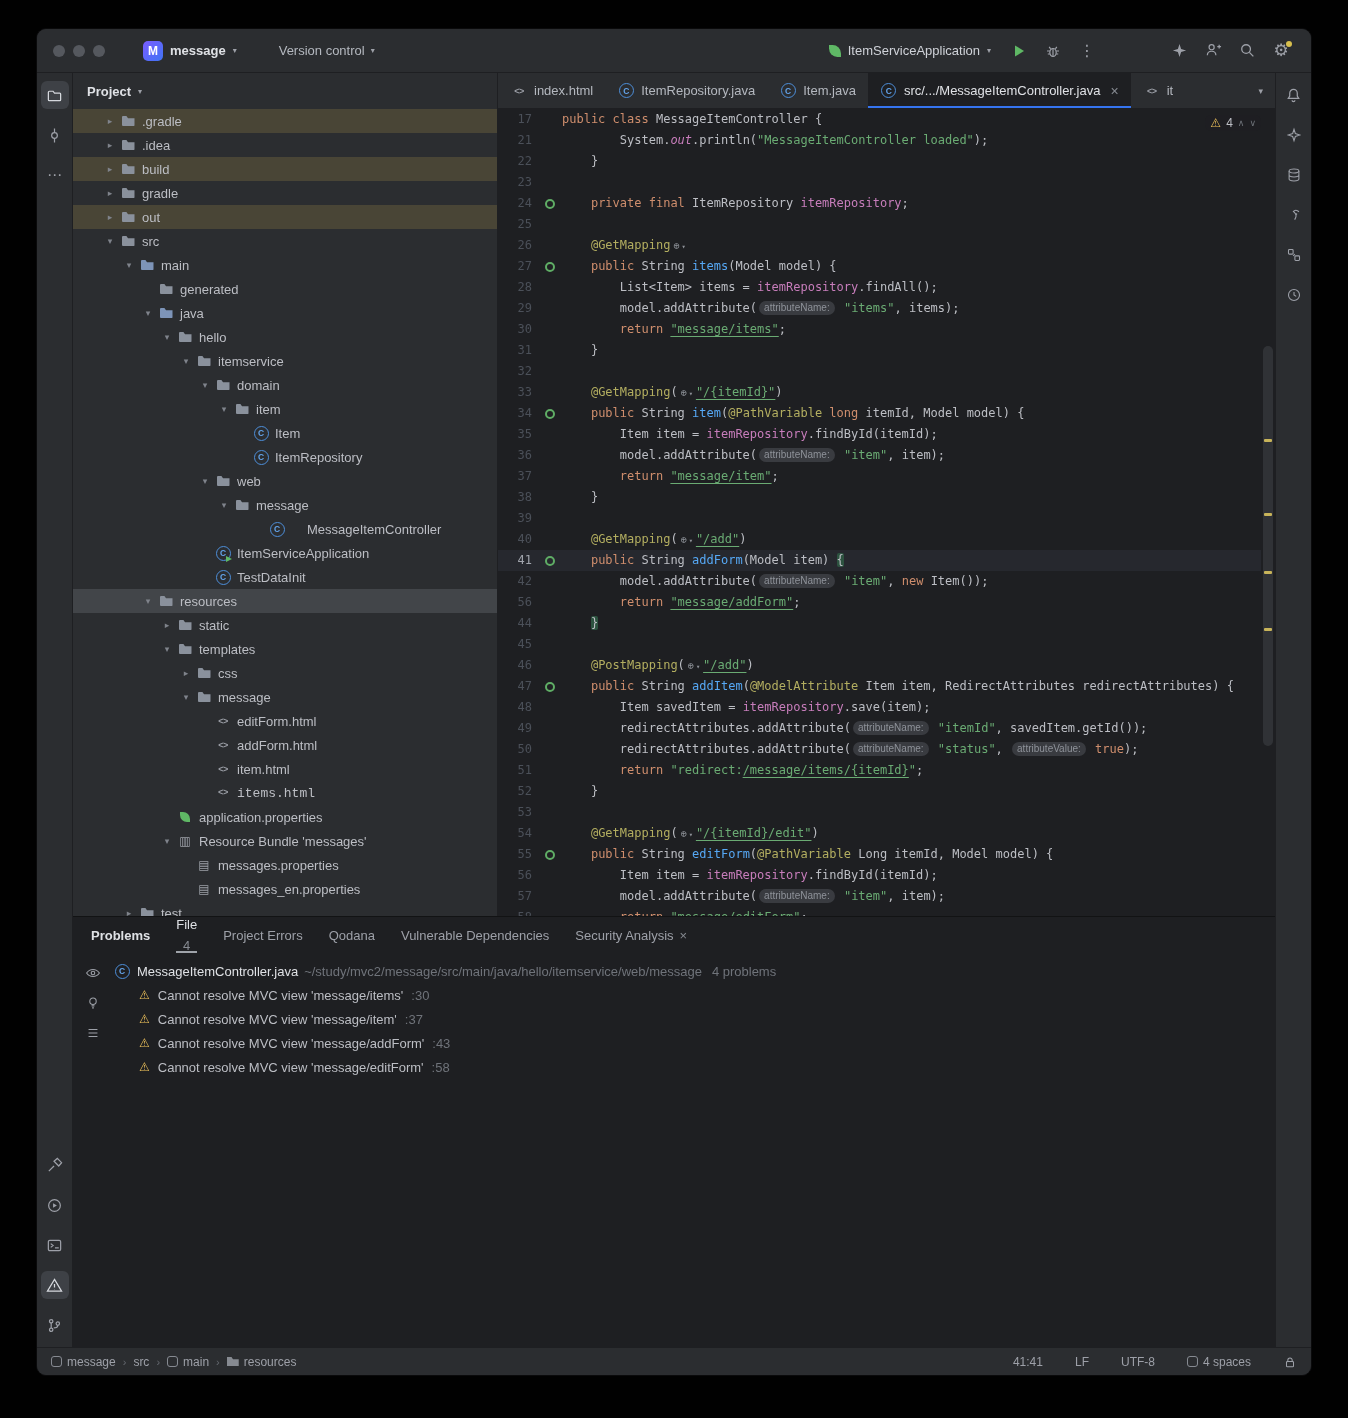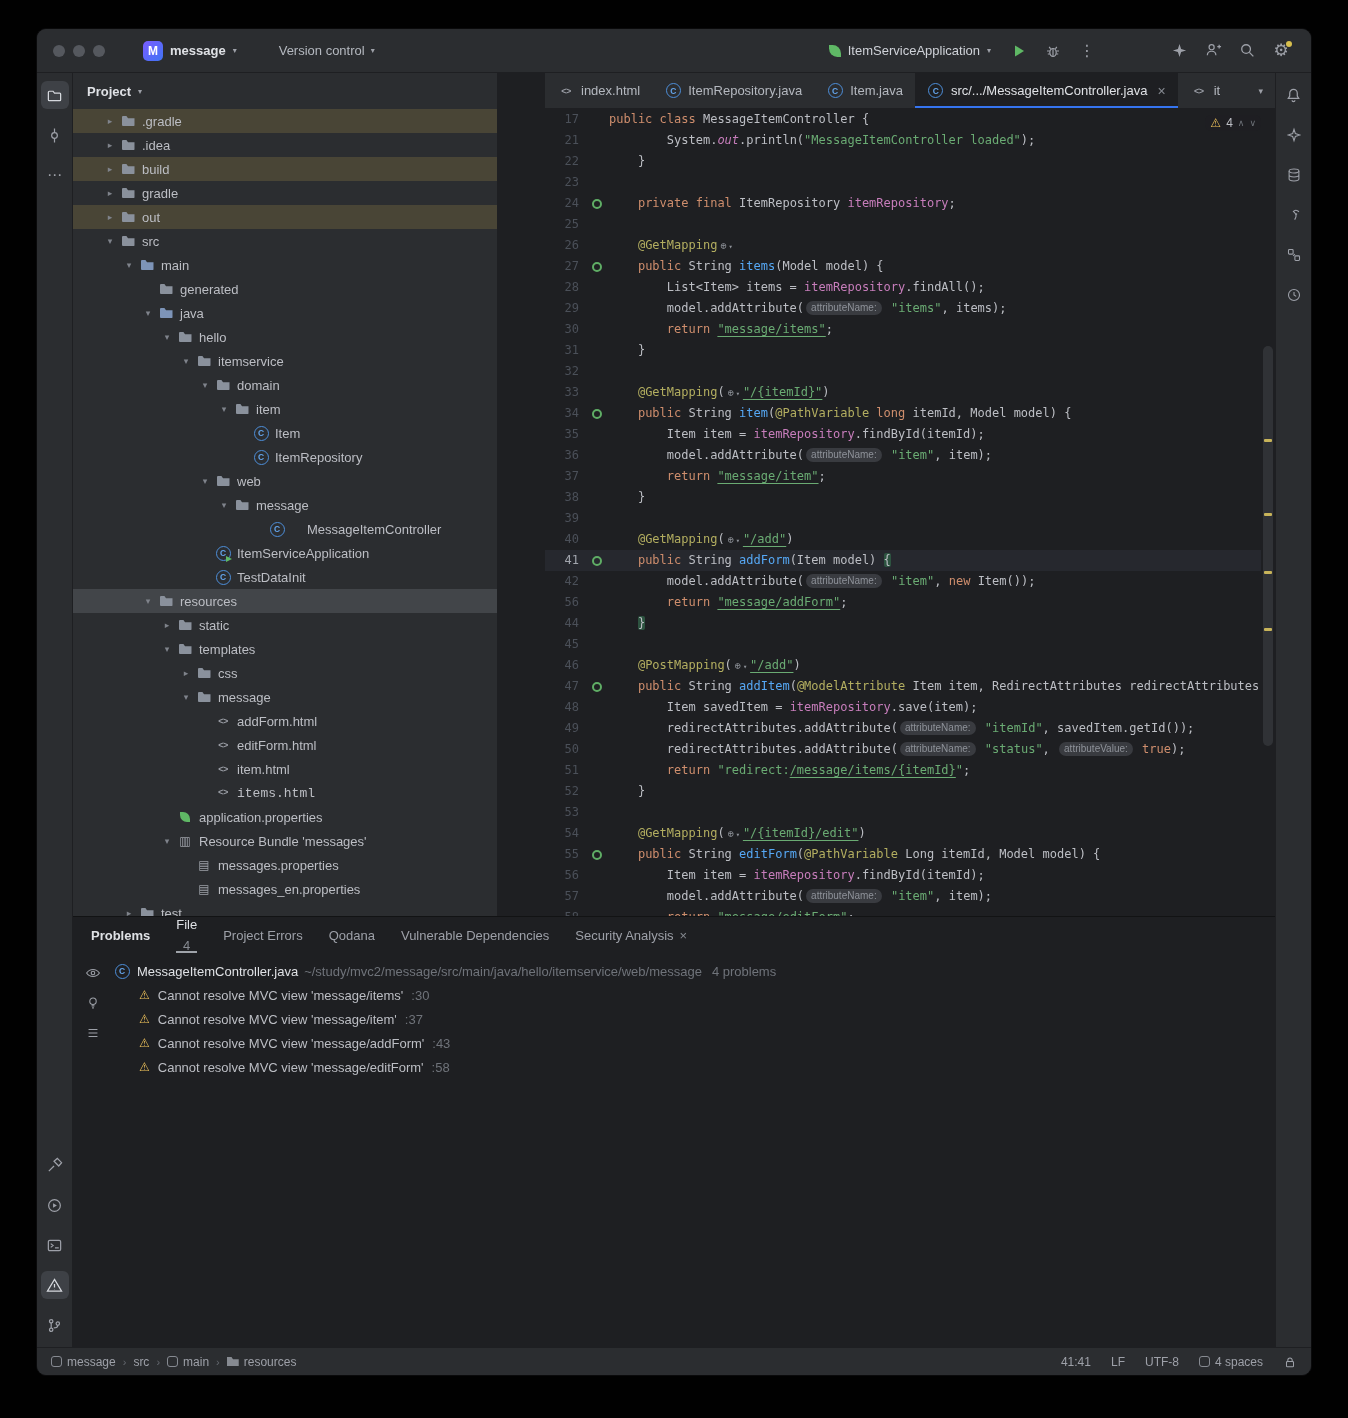--- a/index.html
+++ b/index.html
@@ -64,21 +64,21 @@
   .ic-class::before,.ic-class-run::before{content:"C";width:13px;height:13px;border:1px solid #4d8ed9;border-radius:50%;
     color:#64a4ea;font-size:8.5px;font-weight:700;display:flex;align-items:center;justify-content:center;}
   .ic-class-run::after{content:"";position:absolute;right:0;bottom:-1px;width:0;height:0;
     border-left:6px solid #5fb865;border-top:3.5px solid transparent;border-bottom:3.5px solid transparent;}
   .ic-html::before{content:"<>";font-size:9px;font-weight:700;color:#9da0a8;letter-spacing:-0.5px;}
   .ic-props::before{content:"▤";font-size:12px;color:#9da0a8;}
   .ic-bundle::before{content:"▥";font-size:12px;color:#9da0a8;}
   .ic-spring::before{content:"";width:10px;height:10px;background:#5fb865;border-radius:0 70% 0 70%;}
 
   
-  .editor-col{flex:1;min-width:0;display:flex;flex-direction:column;background:#1e1f22;position:relative;padding-left:47px;}
+  .editor-col{flex:1;min-width:0;display:flex;flex-direction:column;background:#1e1f22;position:relative;}
   .tabbar{height:36px;flex:none;background:#2b2d30;display:flex;align-items:stretch;border-bottom:1px solid #1e1f22;
     overflow:hidden;}
   .tab{display:flex;align-items:center;gap:6px;padding:0 12px;font-size:13px;color:#b4b8bf;flex:none;}
   .tab.active{background:#1e1f22;color:#dfe1e5;box-shadow:inset 0 -2px 0 #3574f0;}
   .tab.partial{max-width:54px;overflow:hidden;padding-right:0;}
   .tab-close{color:#868a91;font-size:14px;margin-left:4px;line-height:1;}
   .tab-overflow{margin-left:auto;display:flex;align-items:center;padding:0 12px;color:#9da0a8;font-size:9px;flex:none;}
   .code-area{flex:1;min-height:0;display:flex;font-family:"DejaVu Sans Mono","Liberation Mono",monospace;
     font-size:12px;line-height:21px;}
   .code-scroll{flex:1;overflow:hidden;}
@@ -131,21 +131,21 @@
 
   
   .statusbar{height:28px;flex:none;background:#2b2d30;border-top:1px solid #1e1f22;display:flex;align-items:center;
     padding:0 14px;font-size:12px;color:#9da0a8;}
   .crumbs{display:flex;align-items:center;gap:7px;}
   .crumb{display:flex;align-items:center;gap:5px;}
   .crumb-sep{color:#64686f;font-size:11px;}
   .ci-module{width:11px;height:11px;border:1.2px solid #868a91;border-radius:3px;display:inline-block;}
   .ci-folder{width:12px;height:9px;background:#868a91;display:inline-block;
     clip-path:polygon(0 0,40% 0,52% 25%,100% 25%,100% 100%,0 100%);}
-  .sb-right{margin-left:auto;display:flex;align-items:center;gap:20px;}
+  .sb-right{margin-left:auto;display:flex;align-items:center;gap:32px;}
   .sb-item{display:flex;align-items:center;gap:5px;}
   svg{display:block;}
 </style>
 </head>
 <body>
 
 <div class="window">
 
   <div class="titlebar">
     <div class="traffic">
@@ -384,26 +384,26 @@
                 <span class="tree-label">css</span>
               </div>
               <div class="tree-row" style="padding-left: 104px;">
                 <span class="tree-chev">▾</span>
                 <span class="ic ic-folder"></span>
                 <span class="tree-label">message</span>
               </div>
               <div class="tree-row" style="padding-left: 123px;">
                 <span class="tree-chev"></span>
                 <span class="ic ic-html"></span>
+                <span class="tree-label">editForm.html</span>
+              </div>
+              <div class="tree-row" style="padding-left: 123px;">
+                <span class="tree-chev"></span>
+                <span class="ic ic-html"></span>
                 <span class="tree-label">addForm.html</span>
-              </div>
-              <div class="tree-row" style="padding-left: 123px;">
-                <span class="tree-chev"></span>
-                <span class="ic ic-html"></span>
-                <span class="tree-label">editForm.html</span>
               </div>
               <div class="tree-row" style="padding-left: 123px;">
                 <span class="tree-chev"></span>
                 <span class="ic ic-html"></span>
                 <span class="tree-label">item.html</span>
               </div>
               <div class="tree-row" style="padding-left: 123px; font-family: Liberation Mono, monospace;">
                 <span class="tree-chev"></span>
                 <span class="ic ic-html"></span>
                 <span class="tree-label">items.html</span>
@@ -477,21 +477,21 @@
                 <div class="code-line"><span class="lnum">31</span><span class="lgut"></span><span class="lcontent"><span class="seg-d">    }</span></span></div>
                 <div class="code-line"><span class="lnum">32</span><span class="lgut"></span><span class="lcontent"></span></div>
                 <div class="code-line"><span class="lnum">33</span><span class="lgut"></span><span class="lcontent"><span class="seg-d">    </span><span class="seg-an">@GetMapping</span><span class="seg-d">(</span><span class="seg-globe">⊕</span><span class="seg-su">"/{itemId}"</span><span class="seg-d">)</span></span></div>
                 <div class="code-line"><span class="lnum">34</span><span class="lgut"><span class="bean"></span></span><span class="lcontent"><span class="seg-d">    </span><span class="seg-k">public</span><span class="seg-d"> String </span><span class="seg-m">item</span><span class="seg-d">(</span><span class="seg-an">@PathVariable</span><span class="seg-d"> </span><span class="seg-k">long</span><span class="seg-d"> itemId, Model model) {</span></span></div>
                 <div class="code-line"><span class="lnum">35</span><span class="lgut"></span><span class="lcontent"><span class="seg-d">        Item item = </span><span class="seg-f">itemRepository</span><span class="seg-d">.findById(itemId);</span></span></div>
                 <div class="code-line"><span class="lnum">36</span><span class="lgut"></span><span class="lcontent"><span class="seg-d">        model.addAttribute(</span><span class="seg-pill">attributeName:</span><span class="seg-d"> </span><span class="seg-s">"item"</span><span class="seg-d">, item);</span></span></div>
                 <div class="code-line"><span class="lnum">37</span><span class="lgut"></span><span class="lcontent"><span class="seg-d">        </span><span class="seg-k">return</span><span class="seg-d"> </span><span class="seg-su">"message/item"</span><span class="seg-d">;</span></span></div>
                 <div class="code-line"><span class="lnum">38</span><span class="lgut"></span><span class="lcontent"><span class="seg-d">    }</span></span></div>
                 <div class="code-line"><span class="lnum">39</span><span class="lgut"></span><span class="lcontent"></span></div>
                 <div class="code-line"><span class="lnum">40</span><span class="lgut"></span><span class="lcontent"><span class="seg-d">    </span><span class="seg-an">@GetMapping</span><span class="seg-d">(</span><span class="seg-globe">⊕</span><span class="seg-su">"/add"</span><span class="seg-d">)</span></span></div>
-                <div class="code-line caret-line"><span class="lnum">41</span><span class="lgut"><span class="bean"></span></span><span class="lcontent"><span class="seg-d">    </span><span class="seg-k">public</span><span class="seg-d"> String </span><span class="seg-m">addForm</span><span class="seg-d">(Item model) </span><span class="seg-bh">{</span></span></div>
+                <div class="code-line caret-line"><span class="lnum">41</span><span class="lgut"><span class="bean"></span></span><span class="lcontent"><span class="seg-d">    </span><span class="seg-k">public</span><span class="seg-d"> String </span><span class="seg-m">addForm</span><span class="seg-d">(Model item) </span><span class="seg-bh">{</span></span></div>
                 <div class="code-line"><span class="lnum">42</span><span class="lgut"></span><span class="lcontent"><span class="seg-d">        model.addAttribute(</span><span class="seg-pill">attributeName:</span><span class="seg-d"> </span><span class="seg-s">"item"</span><span class="seg-d">, </span><span class="seg-k">new</span><span class="seg-d"> Item());</span></span></div>
                 <div class="code-line"><span class="lnum">56</span><span class="lgut"></span><span class="lcontent"><span class="seg-d">        </span><span class="seg-k">return</span><span class="seg-d"> </span><span class="seg-su">"message/addForm"</span><span class="seg-d">;</span></span></div>
                 <div class="code-line"><span class="lnum">44</span><span class="lgut"></span><span class="lcontent"><span class="seg-d">    </span><span class="seg-bh">}</span></span></div>
                 <div class="code-line"><span class="lnum">45</span><span class="lgut"></span><span class="lcontent"></span></div>
                 <div class="code-line"><span class="lnum">46</span><span class="lgut"></span><span class="lcontent"><span class="seg-d">    </span><span class="seg-an">@PostMapping</span><span class="seg-d">(</span><span class="seg-globe">⊕</span><span class="seg-su">"/add"</span><span class="seg-d">)</span></span></div>
                 <div class="code-line"><span class="lnum">47</span><span class="lgut"><span class="bean"></span></span><span class="lcontent"><span class="seg-d">    </span><span class="seg-k">public</span><span class="seg-d"> String </span><span class="seg-m">addItem</span><span class="seg-d">(</span><span class="seg-an">@ModelAttribute</span><span class="seg-d"> Item item, RedirectAttributes redirectAttributes) {</span></span></div>
                 <div class="code-line"><span class="lnum">48</span><span class="lgut"></span><span class="lcontent"><span class="seg-d">        Item savedItem = </span><span class="seg-f">itemRepository</span><span class="seg-d">.save(item);</span></span></div>
                 <div class="code-line"><span class="lnum">49</span><span class="lgut"></span><span class="lcontent"><span class="seg-d">        redirectAttributes.addAttribute(</span><span class="seg-pill">attributeName:</span><span class="seg-d"> </span><span class="seg-s">"itemId"</span><span class="seg-d">, savedItem.getId());</span></span></div>
                 <div class="code-line"><span class="lnum">50</span><span class="lgut"></span><span class="lcontent"><span class="seg-d">        redirectAttributes.addAttribute(</span><span class="seg-pill">attributeName:</span><span class="seg-d"> </span><span class="seg-s">"status"</span><span class="seg-d">, </span><span class="seg-pill">attributeValue:</span><span class="seg-d"> </span><span class="seg-k">true</span><span class="seg-d">);</span></span></div>
                 <div class="code-line"><span class="lnum">51</span><span class="lgut"></span><span class="lcontent"><span class="seg-d">        </span><span class="seg-k">return</span><span class="seg-d"> </span><span class="seg-s">"redirect:</span><span class="seg-su">/message/items/{itemId}</span><span class="seg-s">"</span><span class="seg-d">;</span></span></div>

